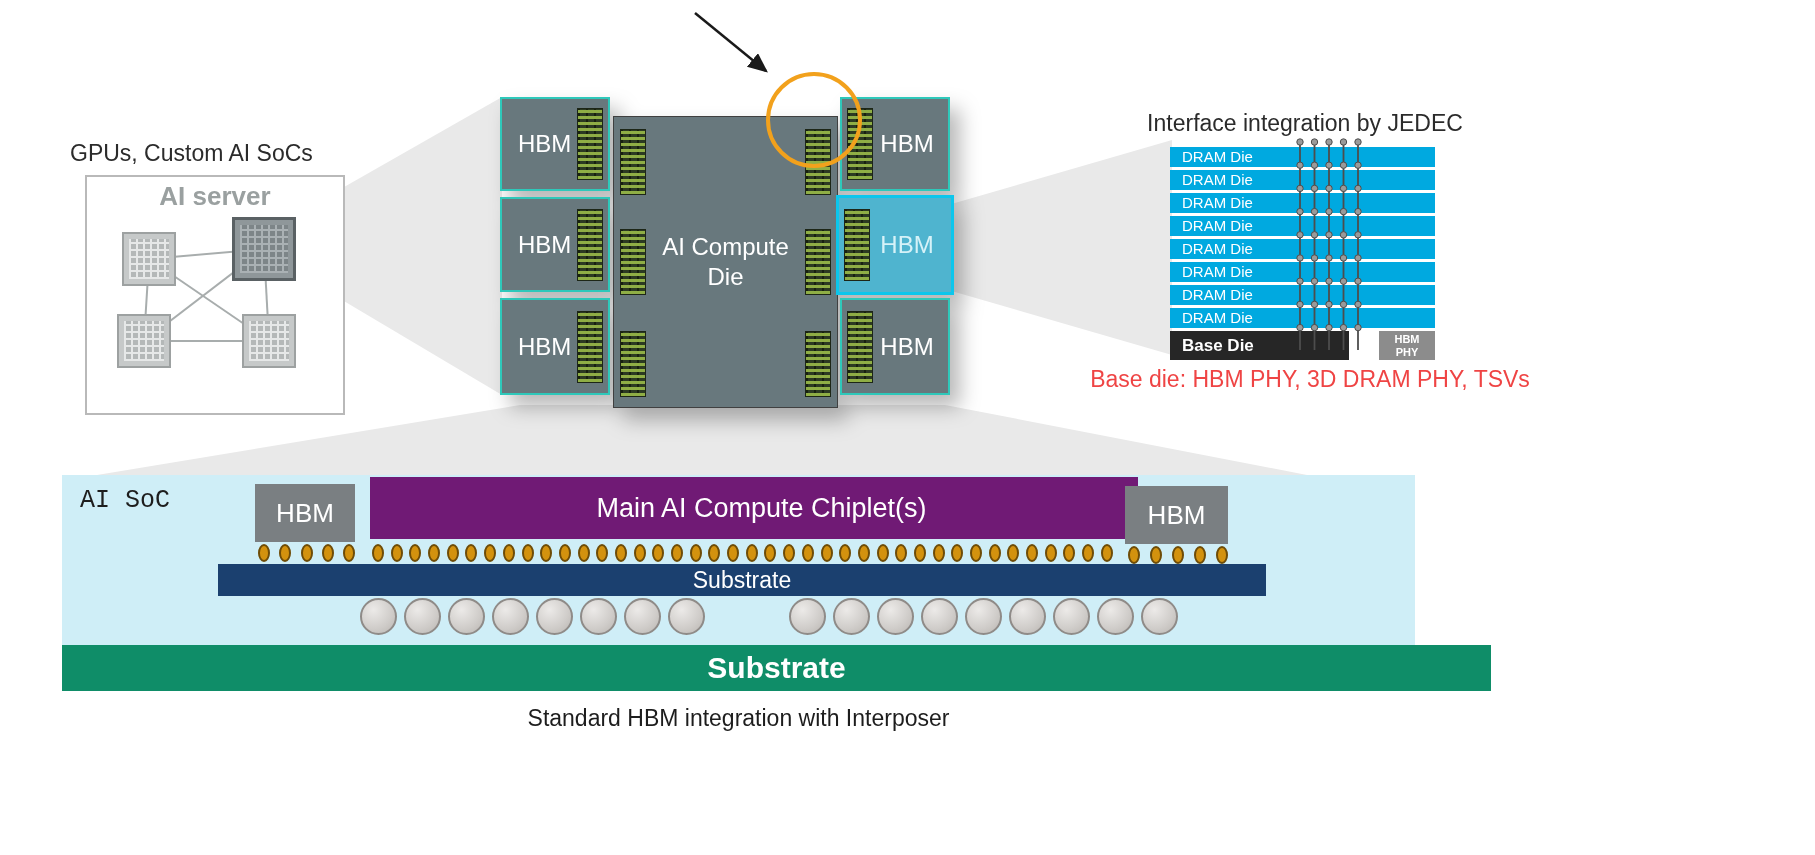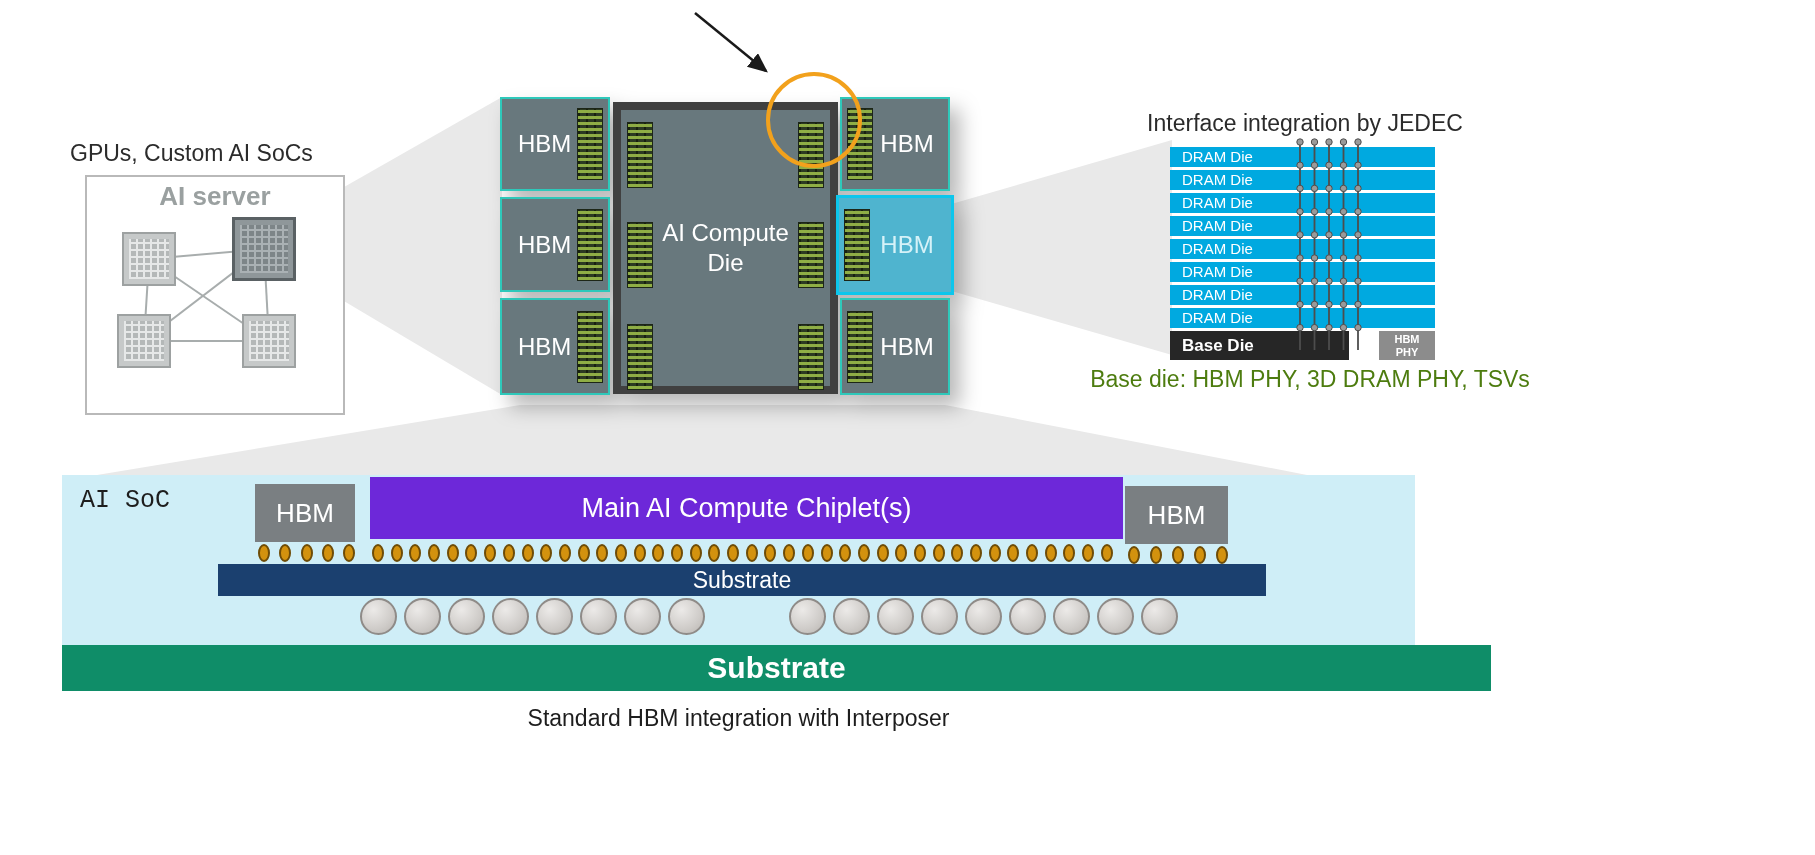--- a/index.html
+++ b/index.html
@@ -35,48 +35,48 @@
   .pkg-block .hbm-label { color:#ffffff; font-size:24px; }
   .pkg-left { justify-content:flex-start; padding-left:16px; }
   .pkg-right { justify-content:center; padding-left:24px; }
   .pkg-block.highlight { background:#4fb4cf; border:3px solid #0cc6ec; }
   .pkg-block.highlight .hbm-label { color:#d6f2f8; }
   .mem-strip { position:absolute; top:50%; transform:translateY(-50%); width:24px; height:70px;
     background-color:#2c3a22; border:1px solid #1d2617;
     background-image:repeating-linear-gradient(0deg,#8fae45 0 3px,rgba(0,0,0,0) 3px 6px),
                      repeating-linear-gradient(90deg,rgba(20,28,12,.85) 0 2px,rgba(0,0,0,0) 2px 8px); }
   .strip-right { right:5px; } .strip-left { left:5px; }
-  .die { position:absolute; left:113px; top:5px; width:225px; height:292px;
-    background:#68787d; border:8px solid #404040; box-sizing:border-box; }
+  .die { position:absolute; left:113px; top:19px; width:225px; height:292px;
+    background:#68787d; border:1px solid #404040; box-sizing:border-box; }
   .die-strip { position:absolute; width:24px; height:64px; background-color:#2c3a22; border:1px solid #1d2617;
     background-image:repeating-linear-gradient(0deg,#8fae45 0 3px,rgba(0,0,0,0) 3px 6px),
                      repeating-linear-gradient(90deg,rgba(20,28,12,.85) 0 2px,rgba(0,0,0,0) 2px 8px); }
   .die-label { position:absolute; top:50%; left:50%; transform:translate(-50%,-50%);
     width:160px; text-align:center; color:#ffffff; font-size:24px; line-height:1.25; }
   .highlight-circle { position:absolute; left:766px; top:72px; width:96px; height:96px;
     border:4px solid #f2a11c; border-radius:50%; box-sizing:border-box; z-index:6; background:transparent; }
 
   
   .stack-title { position:absolute; left:1090px; top:110px; width:430px; text-align:center; font-size:23px; color:#2b2b2b; }
   .stack { position:absolute; left:1170px; top:147px; width:265px; }
   .dram-row { height:20px; margin-bottom:3px; background:#00a9e0; color:#ffffff;
     font-size:15px; line-height:20px; padding-left:12px; box-sizing:border-box; }
   .base-row { display:flex; height:29px;gap:30px; }
   .base-main { flex:1; background:#262626; color:#ffffff; font-size:17px; font-weight:bold;
     line-height:29px; padding-left:12px; }
   .phy-box { width:56px; background:#8c8c8c; color:#ffffff; font-size:11px; font-weight:bold;
     display:flex; align-items:center; justify-content:center; text-align:center; line-height:1.1; padding:0 9px; box-sizing:border-box; }
   .tsv-svg { position:absolute; left:1290px; top:132px; z-index:3; }
-  .stack-caption { position:absolute; left:1080px; top:366px; width:460px; text-align:center; font-size:23px; color:#4d7c0f; }
+  .stack-caption { position:absolute; left:1080px; top:366px; width:460px; text-align:center; font-size:23px; color:#ef4444; }
 
   
   .soc-panel { position:absolute; left:62px; top:475px; width:1353px; height:170px; background:#cfeef7; }
   .soc-label { position:absolute; left:80px; top:486px; font-size:25px; color:#1d1d1d;font-family:Liberation Mono, monospace; }
-  .chiplet { position:absolute; left:370px; top:477px; width:753px; height:62px; background:#6d28d9;
-    color:#ffffff; font-size:27px; display:flex; align-items:center; justify-content:center; }
+  .chiplet { position:absolute; left:370px; top:477px; width:753px; height:62px; background:#701a75;
+    color:#ffffff; font-size:27px; display:flex; align-items:center; justify-content:center;padding-left:15px; }
   .hbm-chip { position:absolute; background:#7a7f82; color:#ffffff; font-size:26px;
     display:flex; align-items:center; justify-content:center; }
   .hbm-chip.left { left:255px; top:484px; width:100px; height:58px; }
   .hbm-chip.right { left:1125px; top:486px; width:103px; height:58px; }
   .bump-row { position:absolute; display:flex; justify-content:space-between; align-items:center; height:19px; }
   .bump { width:12px; height:18px; background:#d3920e; border:2px solid #6e4c07; border-radius:50%; box-sizing:border-box; }
   .bumps-left { left:258px; top:543px; width:97px; }
   .bumps-main { left:372px; top:543px; width:741px; }
   .bumps-right { left:1128px; top:545px; width:100px; }
   .interposer { position:absolute; left:218px; top:564px; width:1048px; height:32px; background:#1b406f;

